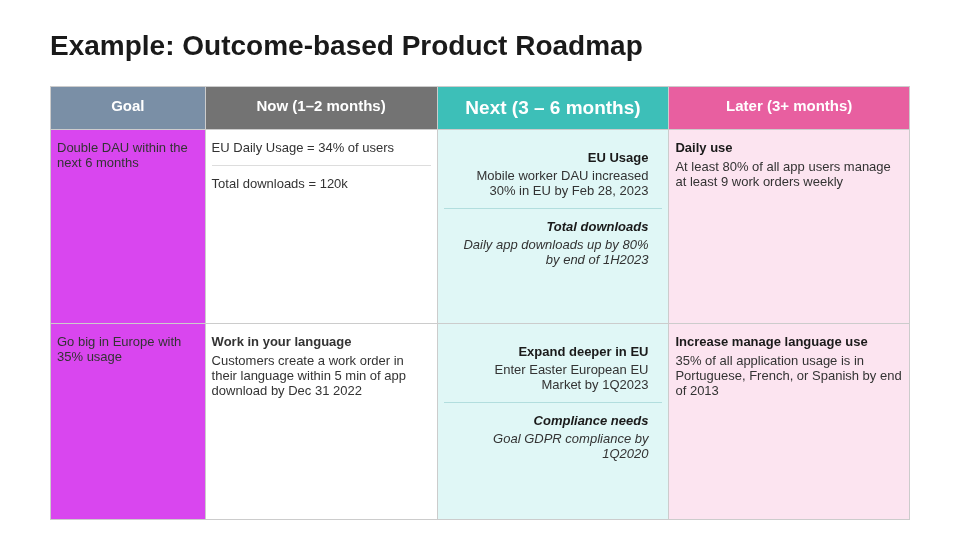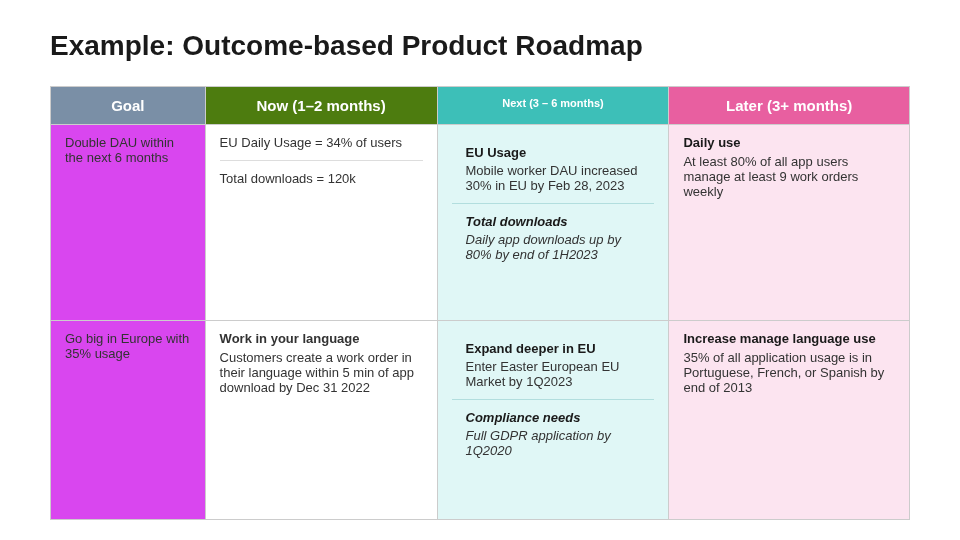--- a/index.html
+++ b/index.html
@@ -22,44 +22,44 @@
     }
 
     .roadmap-table {
       border-collapse: collapse;
       width: 100%;
       flex: 1;
     }
 
     .roadmap-table th, .roadmap-table td {
       border: 1px solid #ccc;
-      padding: 10px 14px;
+      padding: 10px 6px;
       vertical-align: top;
     }
 
     
     .header-goal {
       background-color: #7a8fa6;
       color: #ffffff;
       font-weight: 700;
       font-size: 15px;
       width: 18%;
     }
     .header-now {
-      background-color: #4d7c0f;
+      background-color: #737373;
       color: #ffffff;
       font-weight: 700;
       font-size: 15px;
       width: 27%;
     }
     .header-next {
       background-color: #3dbfb8;
       color: #ffffff;
       font-weight: 700;
-      font-size: 11px;
+      font-size: 19px;
       width: 27%;
     }
     .header-later {
       background-color: #e85fa0;
       color: #ffffff;
       font-weight: 700;
       font-size: 15px;
       width: 27%;
     }
 
@@ -93,20 +93,21 @@
     .next-cell {
       background-color: #e0f7f6;
       font-size: 13px;
       color: #333;
       padding: 0;
     }
 
     .next-sub {
       padding: 10px 14px;
       border-bottom: 1px solid #b2dede;
+      text-align: right;
     }
     .next-sub:last-child {
       border-bottom: none;
       font-style: italic;
     }
 
     .next-sub .item-label {
       font-weight: 700;
       margin-bottom: 3px;
       color: #1a1a1a;
@@ -181,21 +182,21 @@
         <div class="item-label">Work in your language</div>
         <div>Customers create a work order in their language within 5 min of app download by Dec 31 2022</div>
       </td>
       <td class="next-cell">
         <div class="next-sub">
           <div class="item-label">Expand deeper in EU</div>
           <div>Enter Easter European EU Market by 1Q2023</div>
         </div>
         <div class="next-sub">
           <div class="item-label">Compliance needs</div>
-          <div>Full GDPR application by 1Q2020</div>
+          <div>Goal GDPR compliance by 1Q2020</div>
         </div>
       </td>
       <td class="later-cell">
         <div class="item-label">Increase manage language use</div>
         <div>35% of all application usage is in Portuguese, French, or Spanish by end of 2013</div>
       </td>
     </tr>
   </tbody>
 </table>
 

